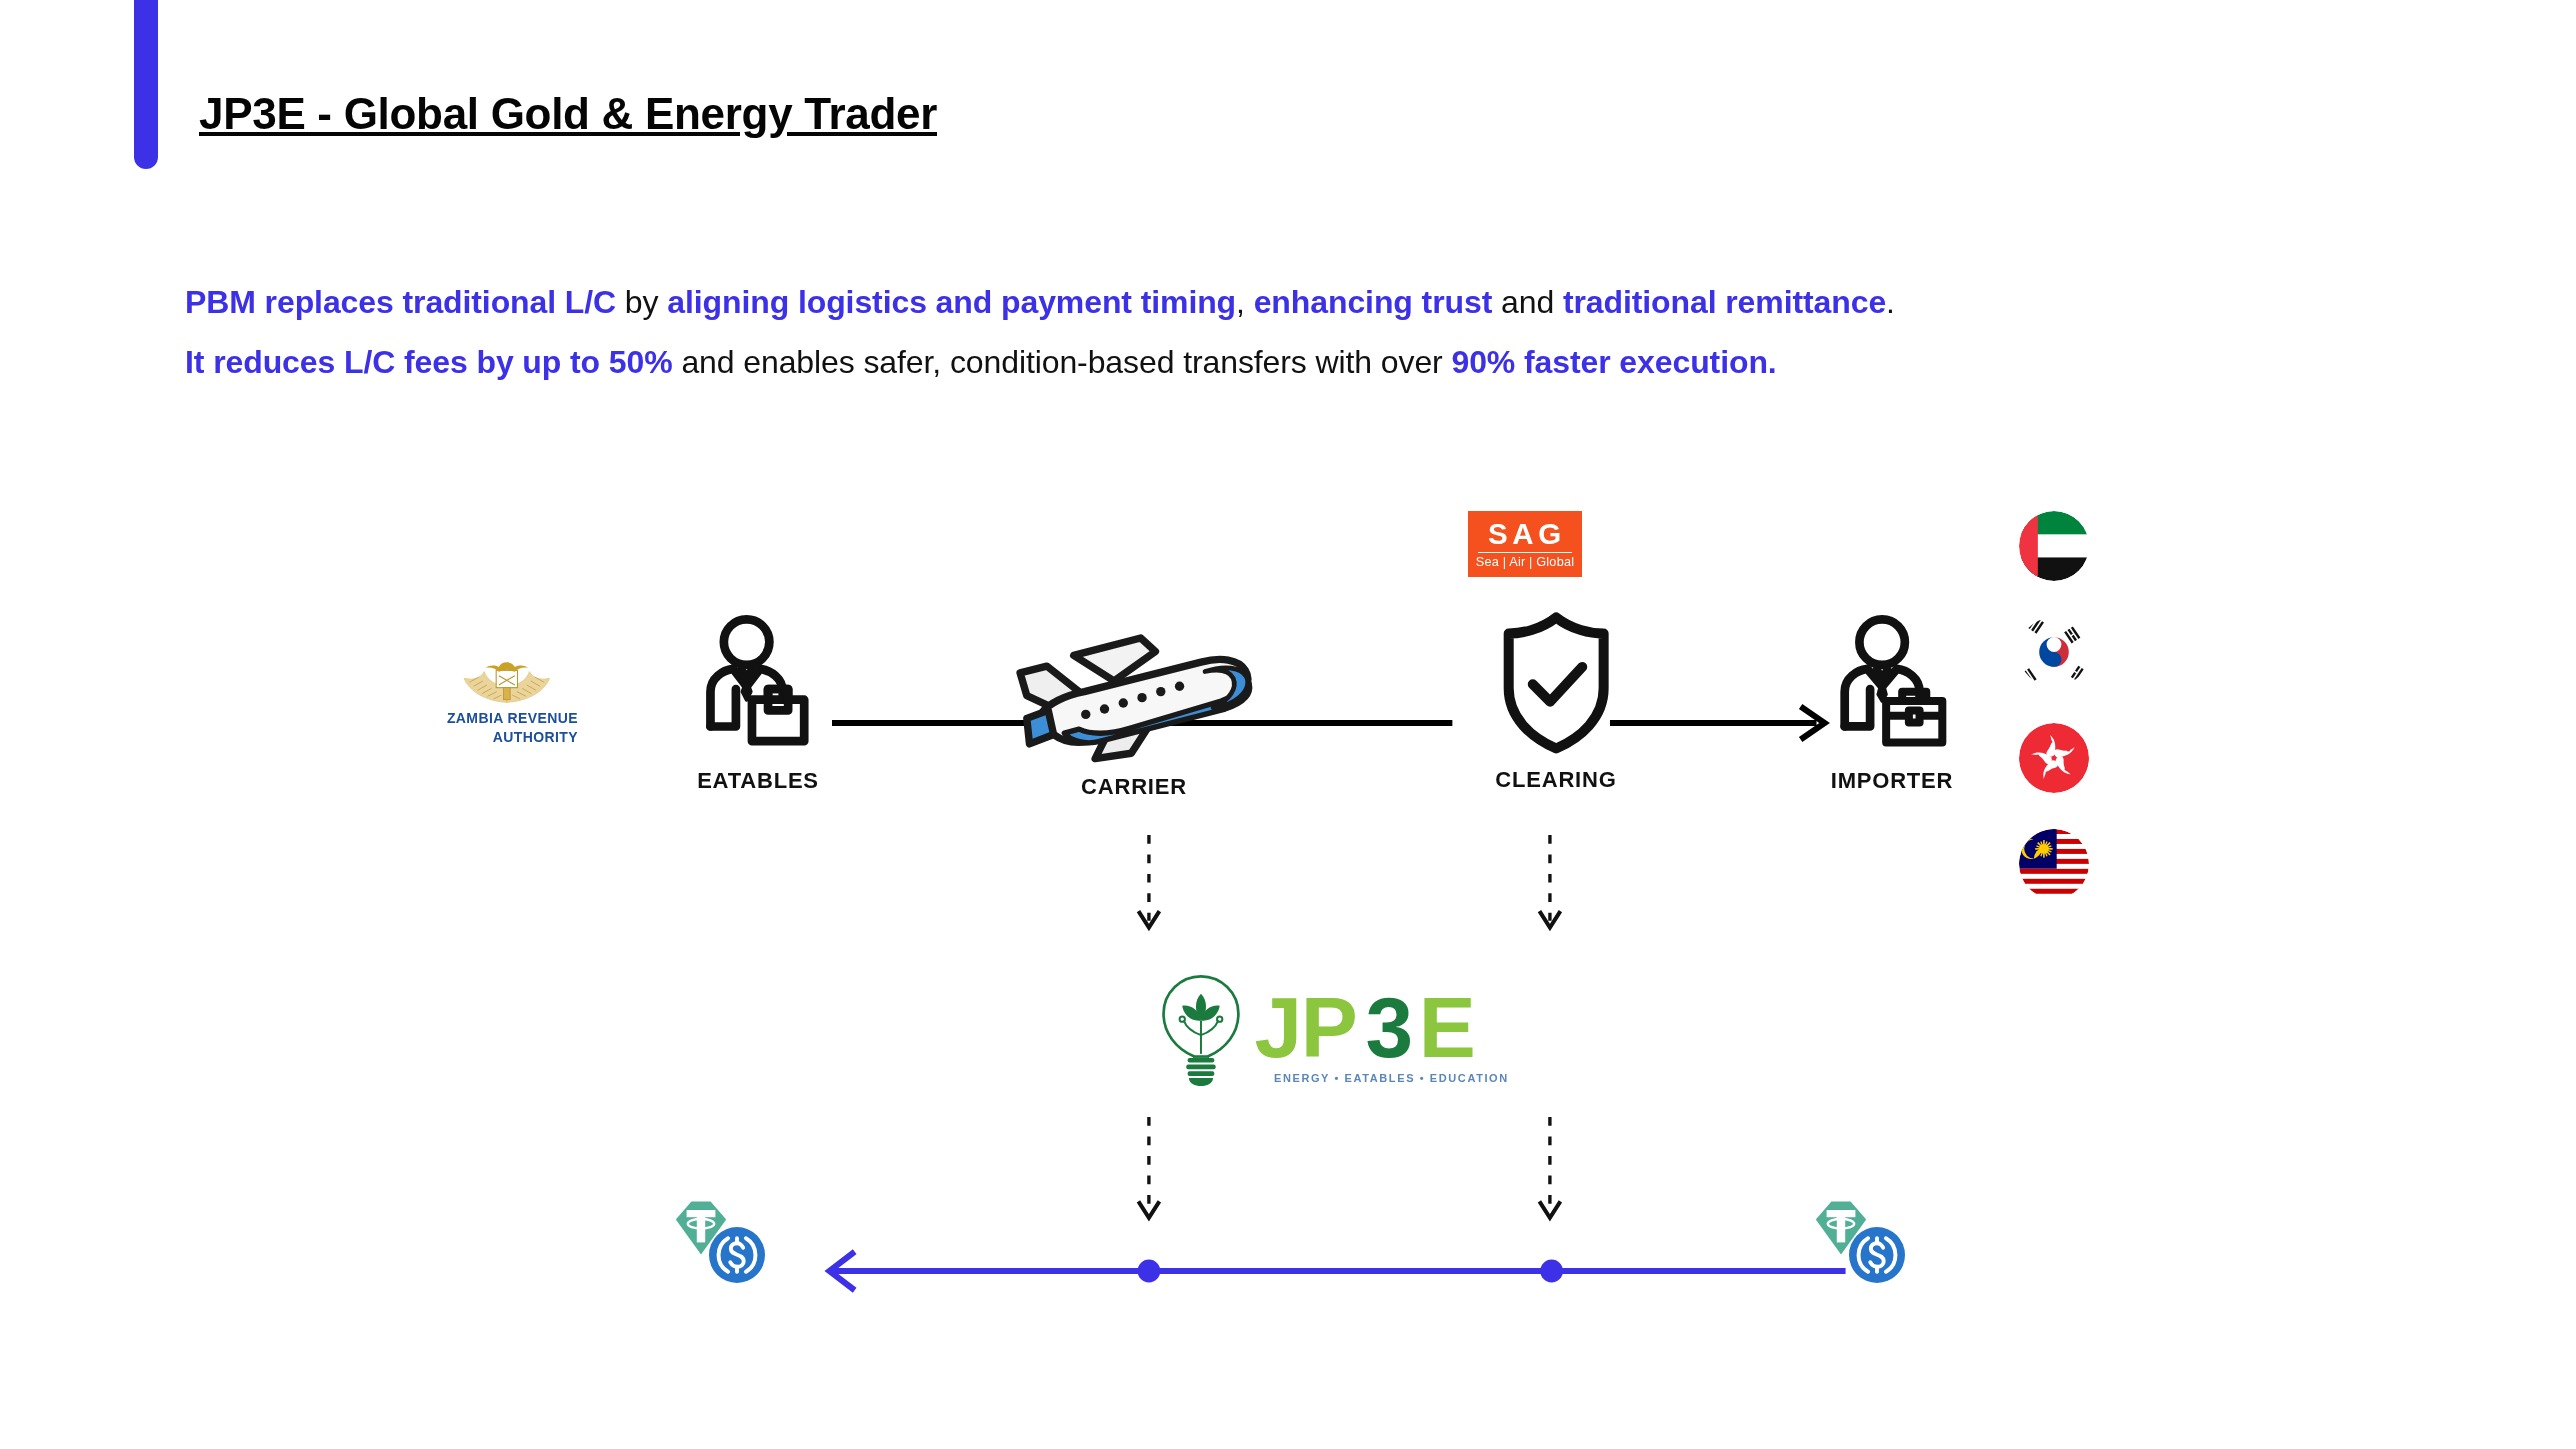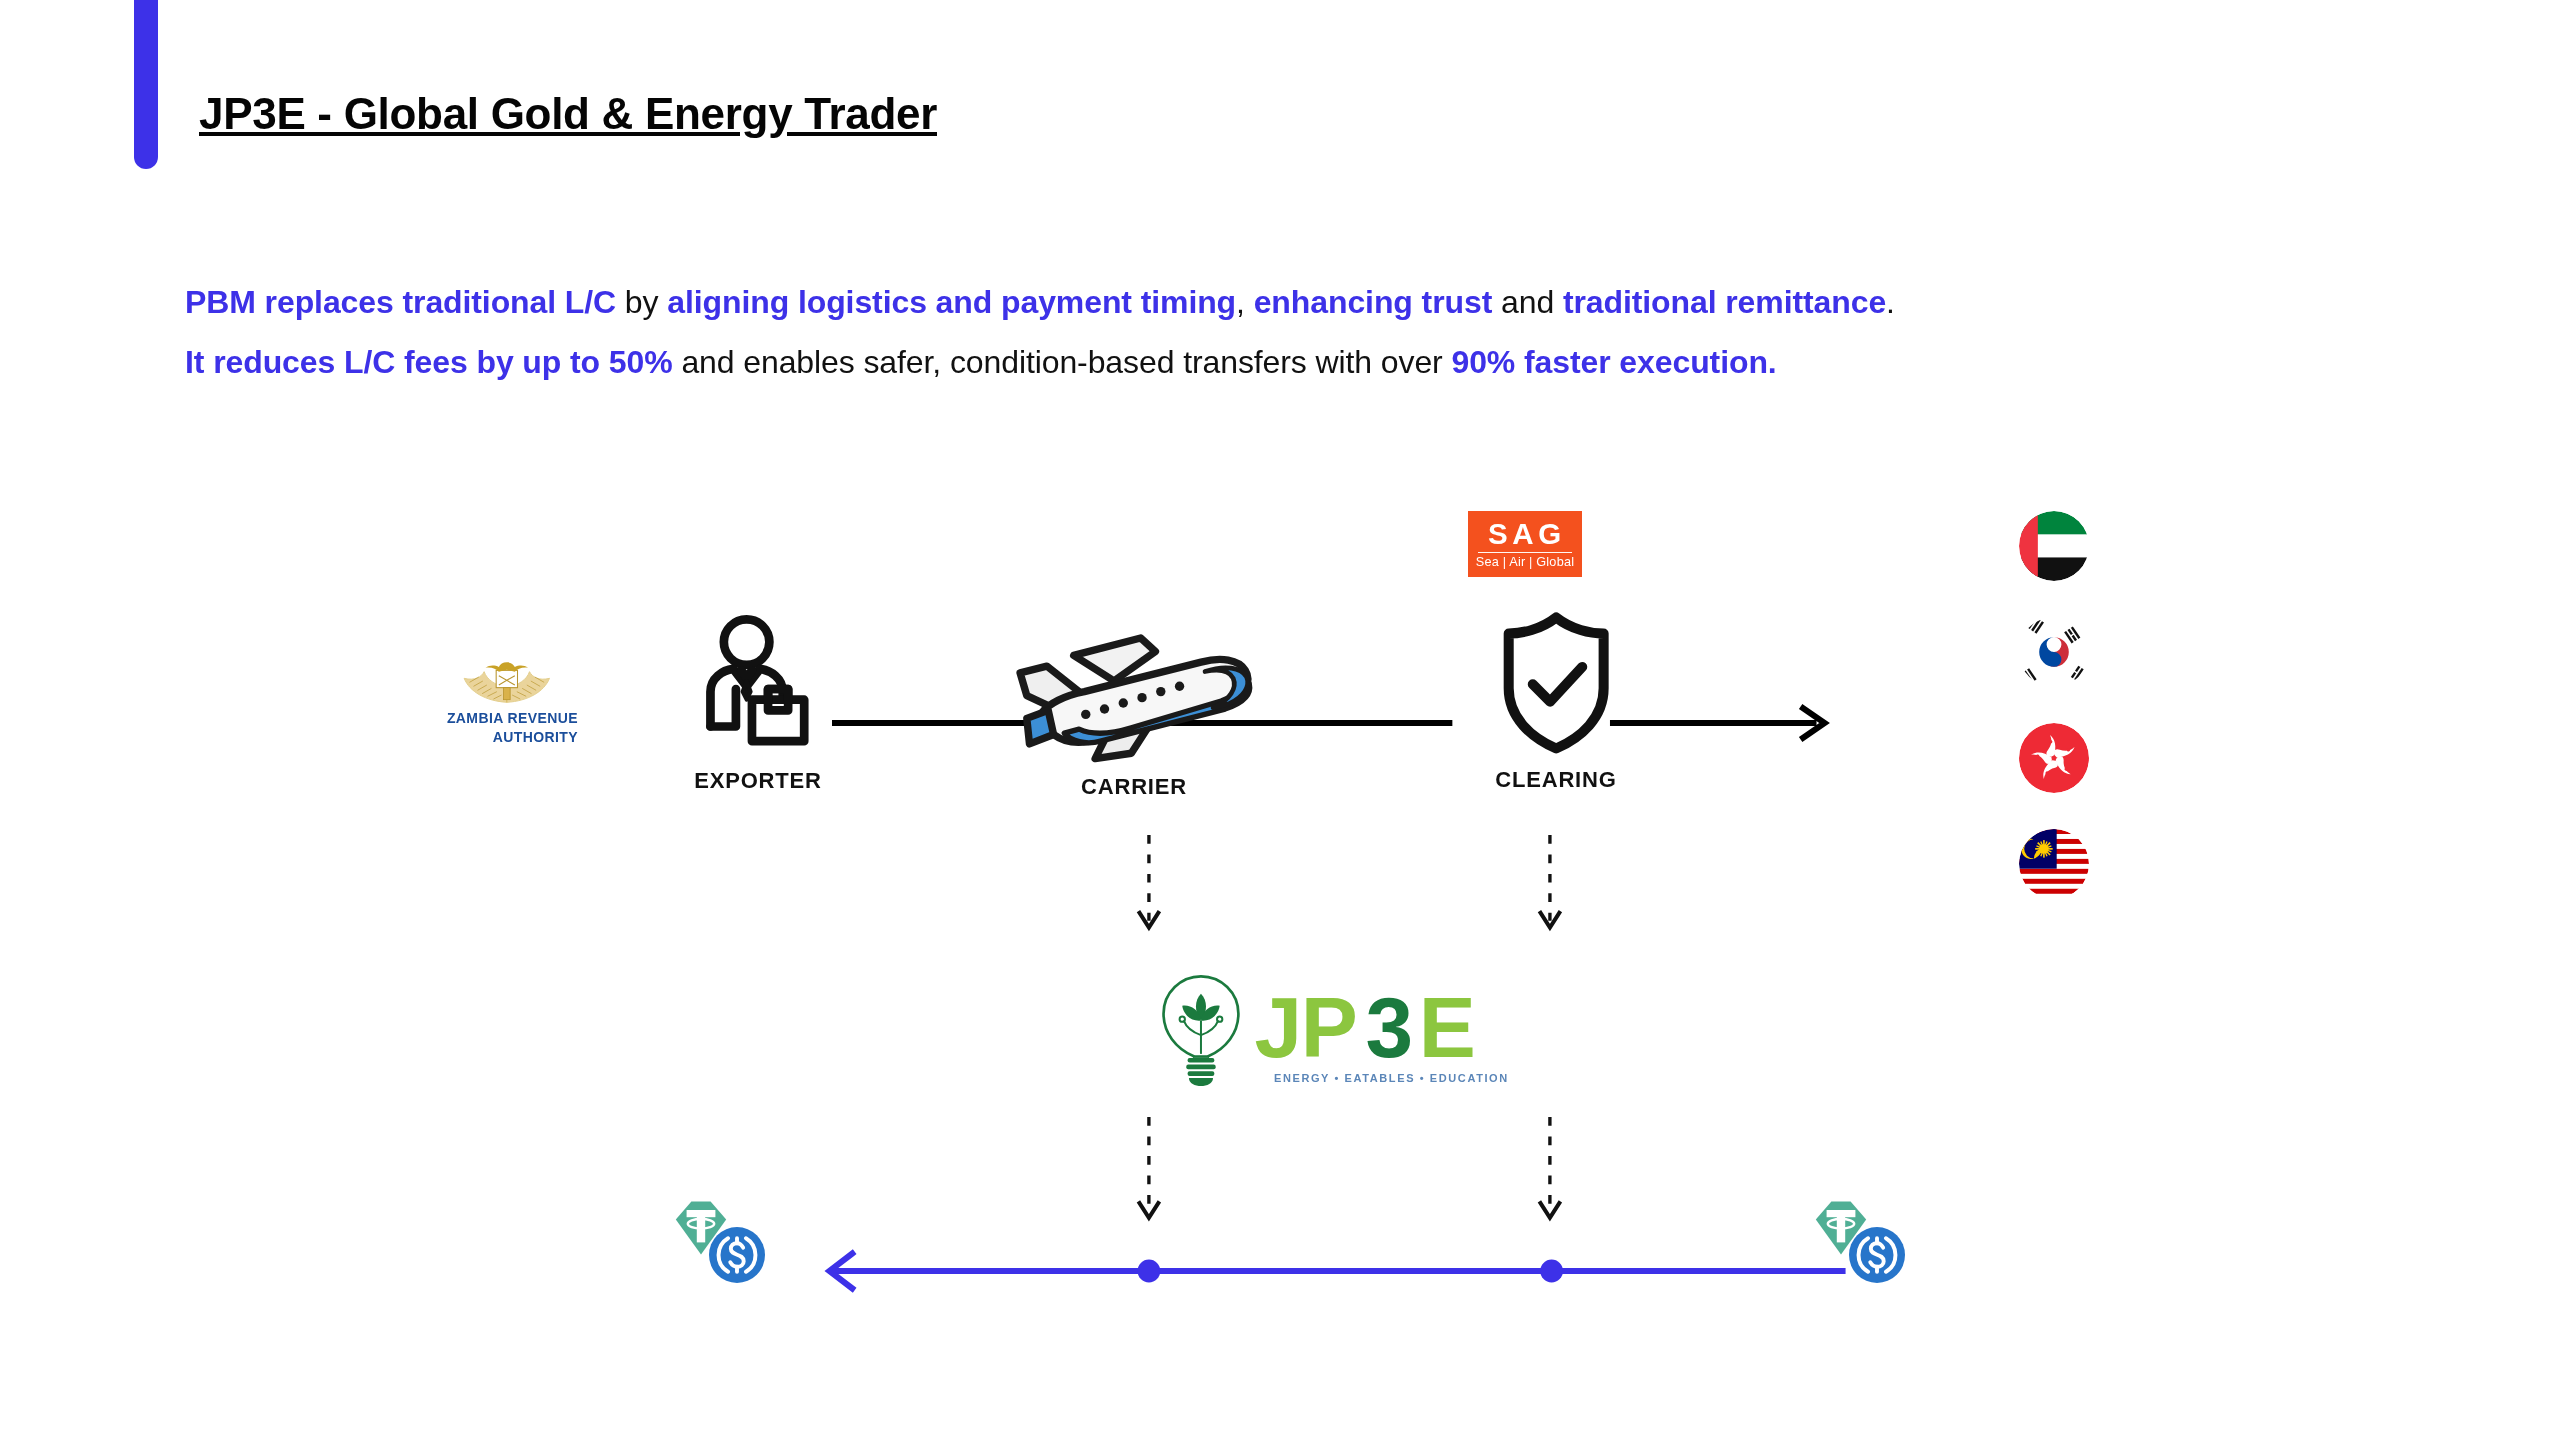--- a/index.html
+++ b/index.html
@@ -219,21 +219,21 @@
         <circle cx="68" cy="42" r="34"></circle>
         <path d="M14 168 L14 116 C14 96 32 84 48 82 L68 108 L88 82 C104 84 122 96 122 116 L122 128"></path>
         <path d="M14 168 L52 168 L52 112"></path>
         <path d="M60 84 L68 96 L76 84"></path>
         <path d="M68 100 L62 116 L68 128 L74 116 Z" fill="#111111" stroke-width="6"></path>
         <rect x="76" y="128" width="78" height="62"></rect>
         <path d="M100 128 L100 112 L130 112 L130 128"></path>
         <rect x="100" y="112" width="30" height="32"></rect>
       </g>
     </svg>
-    <div class="node-label">EXPORTER</div>
+    <div class="node-label">EATABLES</div>
   </div>
 
   <div class="node" style="left:973px; top:634px; width:322px;">
     <svg width="268" height="134" viewBox="0 0 400 200" style="margin:0 auto;">
       <g stroke="#1A1A1A" stroke-width="11" stroke-linejoin="round" stroke-linecap="round">
 
         <path d="M110 32 L210 6 L232 26 L170 70 Z" fill="#F2F2F2"></path>
 
         <path d="M30 58 L70 48 L118 86 L96 118 L40 92 Z" fill="#EFEFEF"></path>
 
@@ -263,20 +263,38 @@
   <div class="node" style="left:1469px; top:609px; width:174px;">
     <svg width="117" height="158" viewBox="0 0 175 235" style="margin:0 auto;">
       <g fill="none" stroke="#111111" stroke-width="15" stroke-linejoin="round" stroke-linecap="round">
         <path d="M87 12 C64 30 36 36 16 36 L16 118 C16 162 50 192 87 208 C124 192 158 162 158 118 L158 36 C138 36 110 30 87 12 Z"></path>
         <path d="M52 112 L78 138 L126 86"></path>
       </g>
     </svg>
     <div class="node-label">CLEARING</div>
   </div>
 
+  <div class="node" style="left:1805px; top:614px; width:174px;">
+    <svg width="117" height="154" viewBox="0 0 175 230" style="margin:0 auto;">
+      <g fill="none" stroke="#111111" stroke-width="13" stroke-linejoin="round" stroke-linecap="round">
+        <circle cx="72" cy="42" r="34"></circle>
+        <path d="M16 168 L16 116 C16 96 34 84 50 82 L72 108 L94 82 C110 84 128 96 128 116 L128 132"></path>
+        <path d="M16 168 L54 168 L54 112"></path>
+        <path d="M64 84 L72 98 L80 84"></path>
+        <path d="M72 98 L66 120 L72 130 L78 120 Z" fill="#111111" stroke-width="5"></path>
+      </g>
+      <g stroke="#111111" stroke-width="12" stroke-linejoin="round">
+        <rect x="78" y="130" width="84" height="62" fill="#ffffff"></rect>
+        <path d="M102 130 L102 116 L138 116 L138 130" fill="none"></path>
+        <line x1="78" y1="152" x2="162" y2="152"></line>
+        <rect x="112" y="144" width="16" height="18" fill="#ffffff"></rect>
+      </g>
+    </svg>
+    <div class="node-label">IMPORTER</div>
+  </div>
 
   <div id="flags">
 
     <div class="flag">
       <svg width="70" height="70" viewBox="0 0 104 104">
         <clipPath id="cUAE">
             <circle cx="52" cy="52" r="52"></circle>
           </clipPath>
         <g clip-path="url(#cUAE)">
           <rect x="0" y="0" width="104" height="35" fill="#00843D"></rect>

